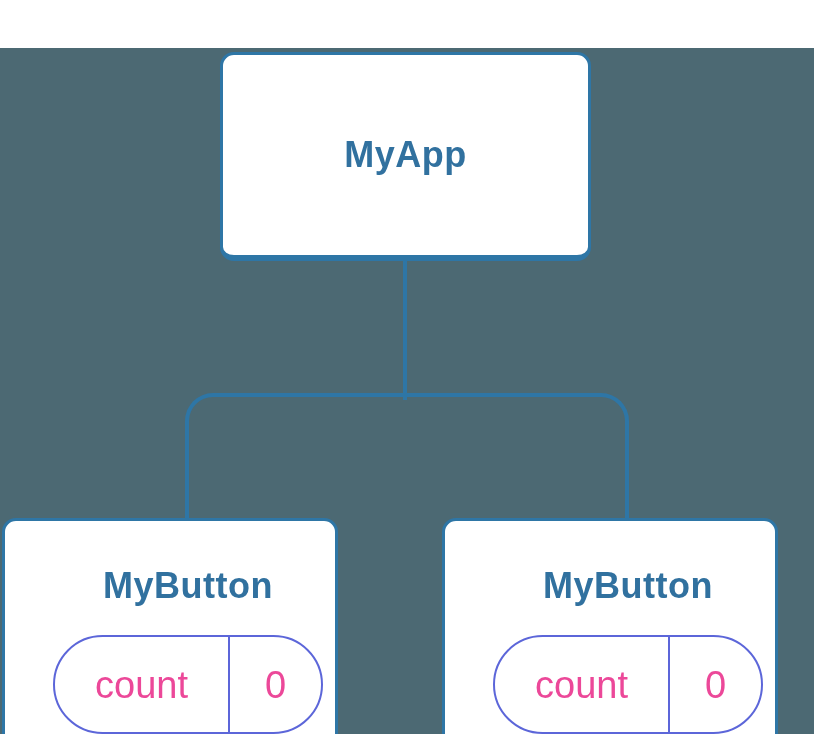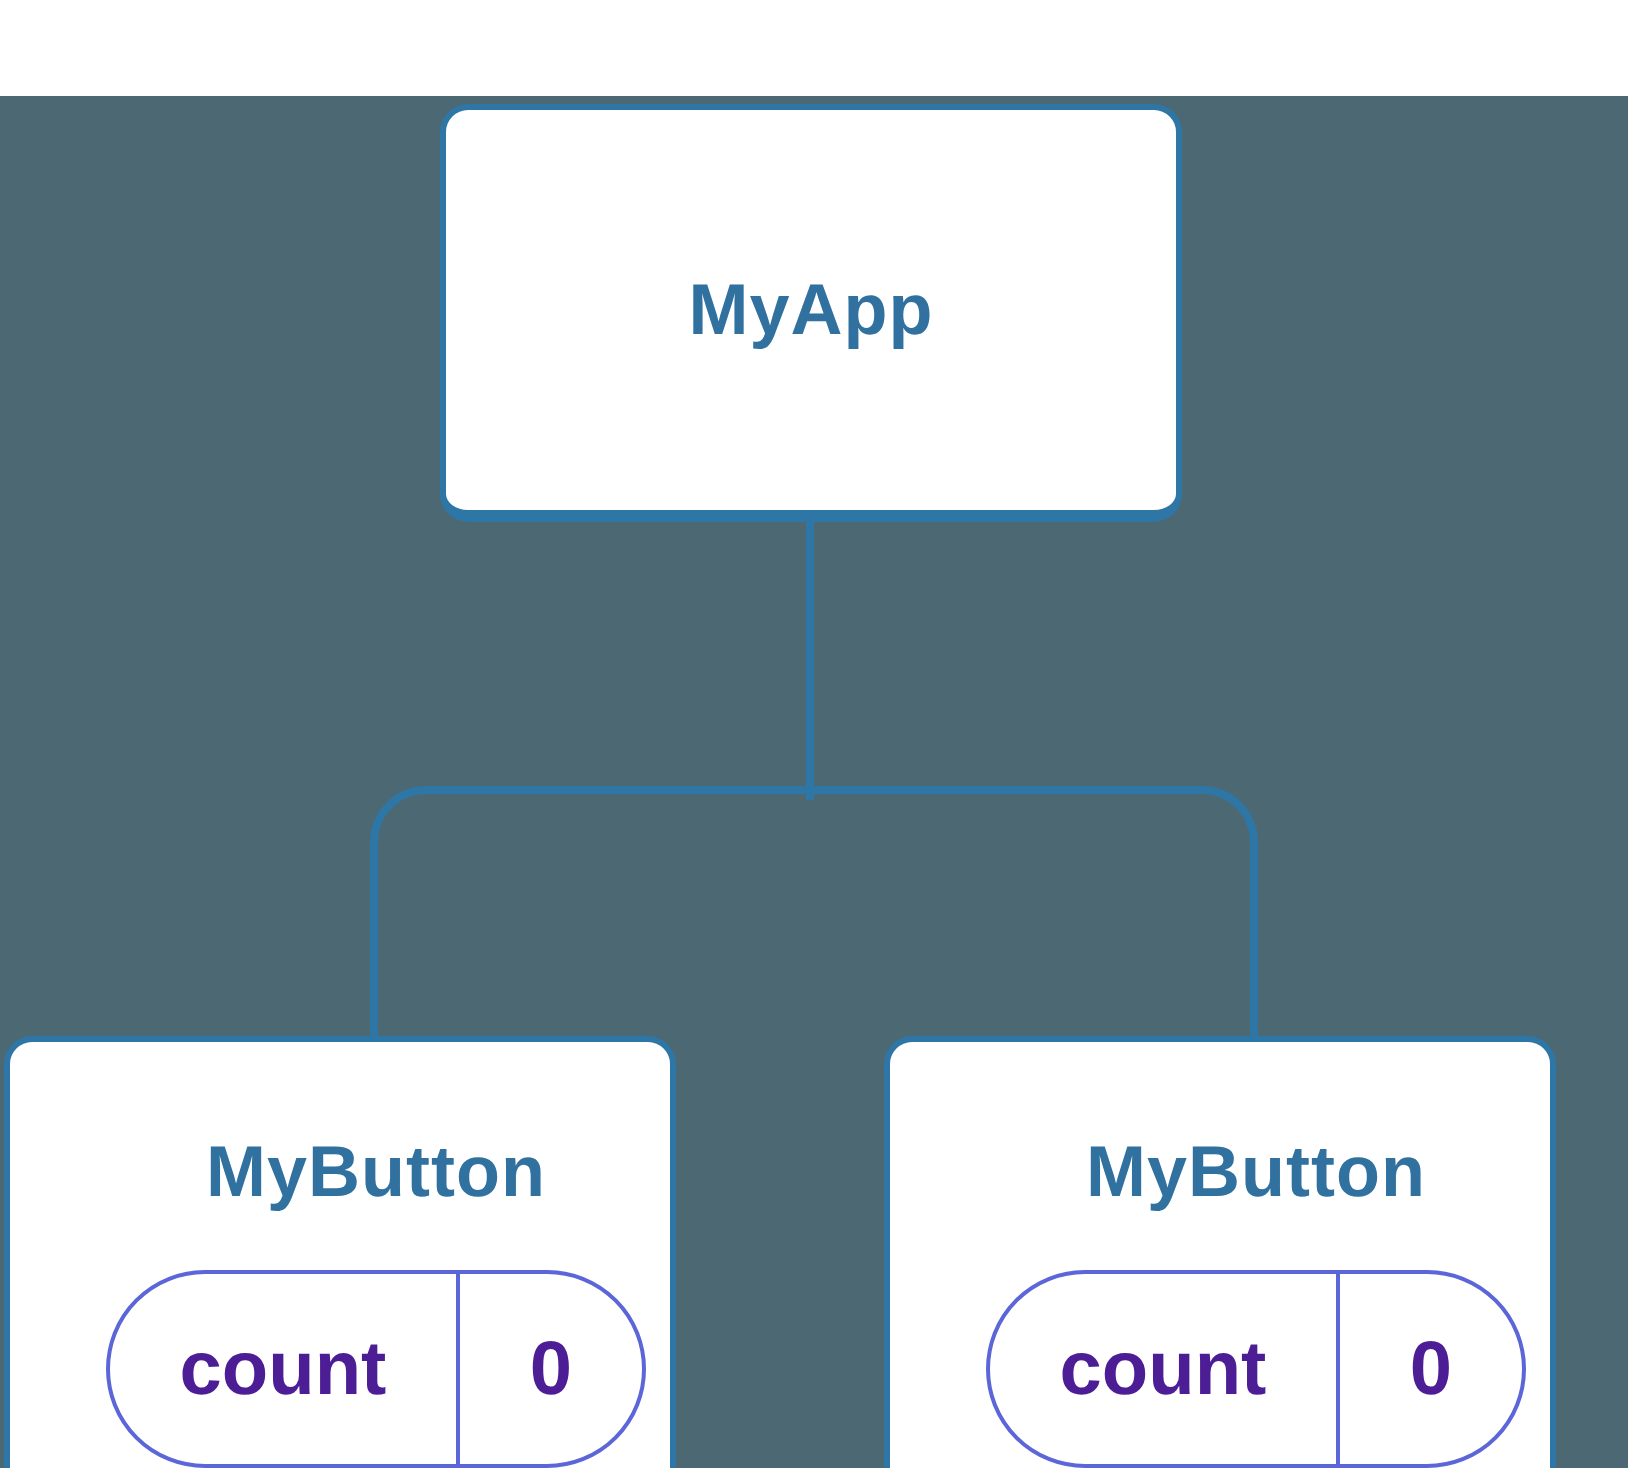--- a/index.html
+++ b/index.html
@@ -73,23 +73,23 @@
   .pill-name {
     width: 173px;
     display: flex; align-items: center; justify-content: center;
     border-right: 2.5px solid #5c66d9;
   }
   .pill-value {
     flex: 1;
     display: flex; align-items: center; justify-content: center;
   }
   .pill-text {
-    color: #4c1d95;
+    color: #ec4899;
     font-size: 38px;
-    font-weight: 700;
+    font-weight: 400;
     line-height: 1;
   }
 </style>
 </head>
 <body>
 
 <div class="canvas">
 
   <div class="node node-root">
     <span class="node-title">MyApp</span>

